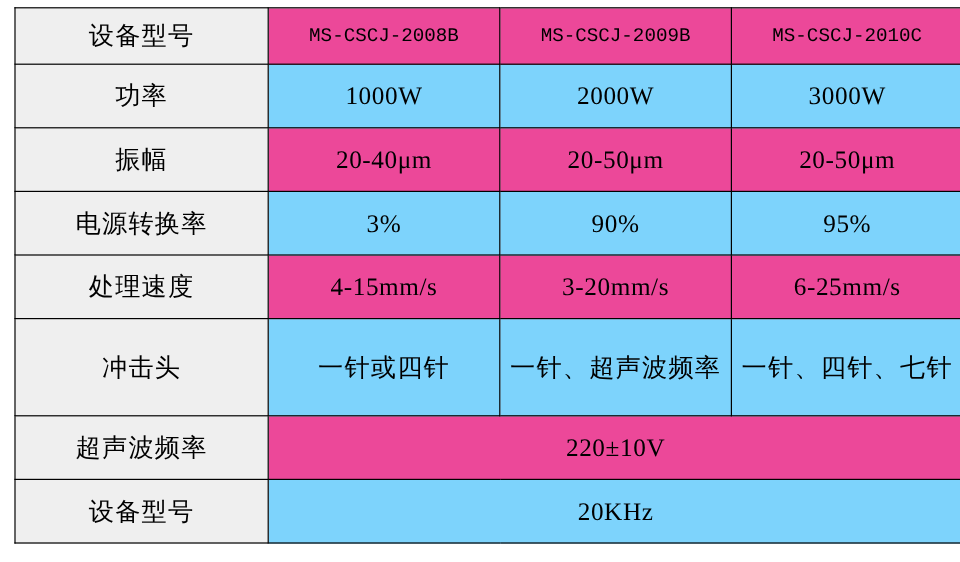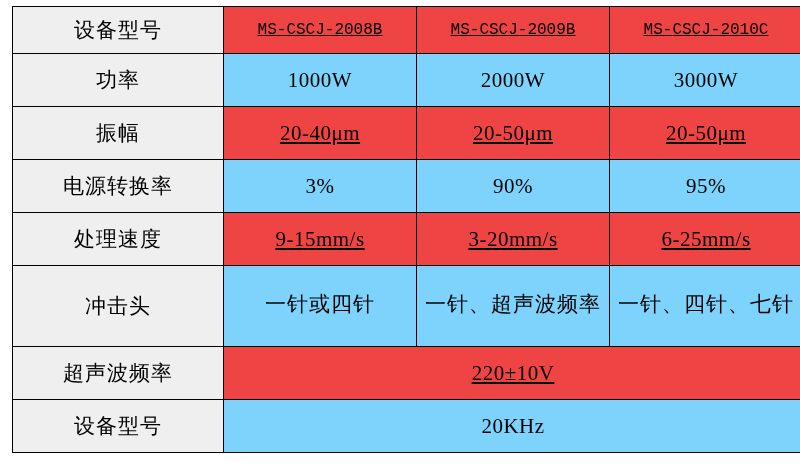--- a/index.html
+++ b/index.html
@@ -41,26 +41,25 @@
     font-size: 16px;
     letter-spacing: 0px;
   }
   .cell-num {
     font-size: 21px;
     letter-spacing: 0.5px;
   }
   .cell-cn {
     font-size: 21px;
     letter-spacing: 1px;
-    font-family: Liberation Mono, monospace;
   }
   .row-h-model td { height: 38px; }
   .row-h-std td { height: 44px; }
   .row-h-tall td { height: 72px; }
-  .shaded { background: #ef4444; text-decoration: underline; }
+  .shaded { background: #ec4899; }
   .plain { background: #7dd3fc; }
 </style>
 </head>
 <body>
 
 <table id="spec-table">
   <tbody>
 
     <tr class="row-h-model">
       <td class="col-label">设备型号</td>
@@ -85,21 +84,21 @@
 
     <tr class="row-h-std">
       <td class="col-label">电源转换率</td>
       <td class="col-val cell-num plain">3%</td>
       <td class="col-val cell-num plain">90%</td>
       <td class="col-val cell-num plain">95%</td>
     </tr>
 
     <tr class="row-h-std">
       <td class="col-label">处理速度</td>
-      <td class="col-val cell-num shaded">9-15mm/s</td>
+      <td class="col-val cell-num shaded">4-15mm/s</td>
       <td class="col-val cell-num shaded">3-20mm/s</td>
       <td class="col-val cell-num shaded">6-25mm/s</td>
     </tr>
 
     <tr class="row-h-tall">
       <td class="col-label">冲击头</td>
       <td class="col-val cell-cn plain">一针或四针</td>
       <td class="col-val cell-cn plain">一针、超声波频率</td>
       <td class="col-val cell-cn plain">一针、四针、七针</td>
     </tr>

